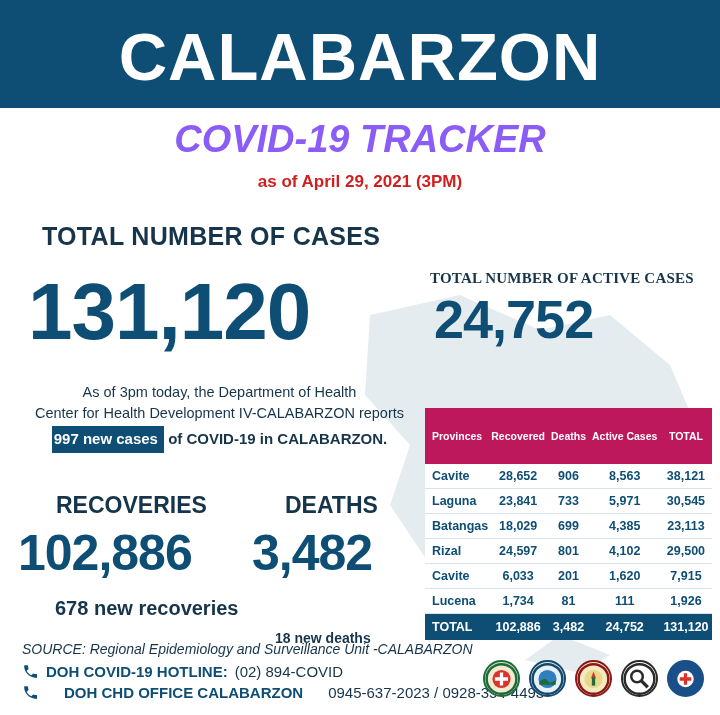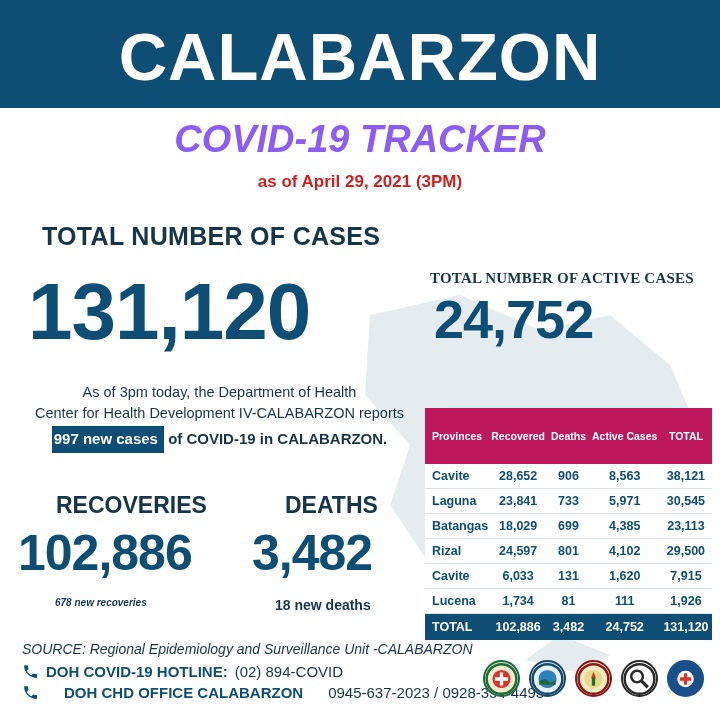--- a/index.html
+++ b/index.html
@@ -124,24 +124,24 @@
   .rec-value {
     position: absolute; top: 524px; left: 18px;
     color: #0e4e74; font-size: 50px; font-weight: bold; letter-spacing: -1px;
   }
   .deaths-value {
     position: absolute; top: 524px; left: 252px;
     color: #0e4e74; font-size: 50px; font-weight: bold; letter-spacing: -1px;
   }
   .rec-sub {
     position: absolute; top: 597px; left: 55px;
-    color: #16354a; font-size: 10px; font-weight: bold; font-style: italic;
+    color: #16354a; font-size: 20px; font-weight: bold;
   }
   .deaths-sub {
-    position: absolute; top: 597px; left: 275px;
+    position: absolute; top: 630px; left: 275px;
     color: #16354a; font-size: 14px; font-weight: bold;
   }
 
   
   .table-wrap {
     position: absolute; top: 408px; left: 425px;
     width: 278px;
   }
   table.stats {
     width: 100%;
@@ -290,21 +290,21 @@
         <tr>
           <td>Rizal</td>
           <td>24,597</td>
           <td>801</td>
           <td>4,102</td>
           <td>29,500</td>
         </tr>
         <tr>
           <td>Cavite</td>
           <td>6,033</td>
-          <td>131</td>
+          <td>201</td>
           <td>1,620</td>
           <td>7,915</td>
         </tr>
         <tr>
           <td>Lucena</td>
           <td>1,734</td>
           <td>81</td>
           <td>111</td>
           <td>1,926</td>
         </tr>

